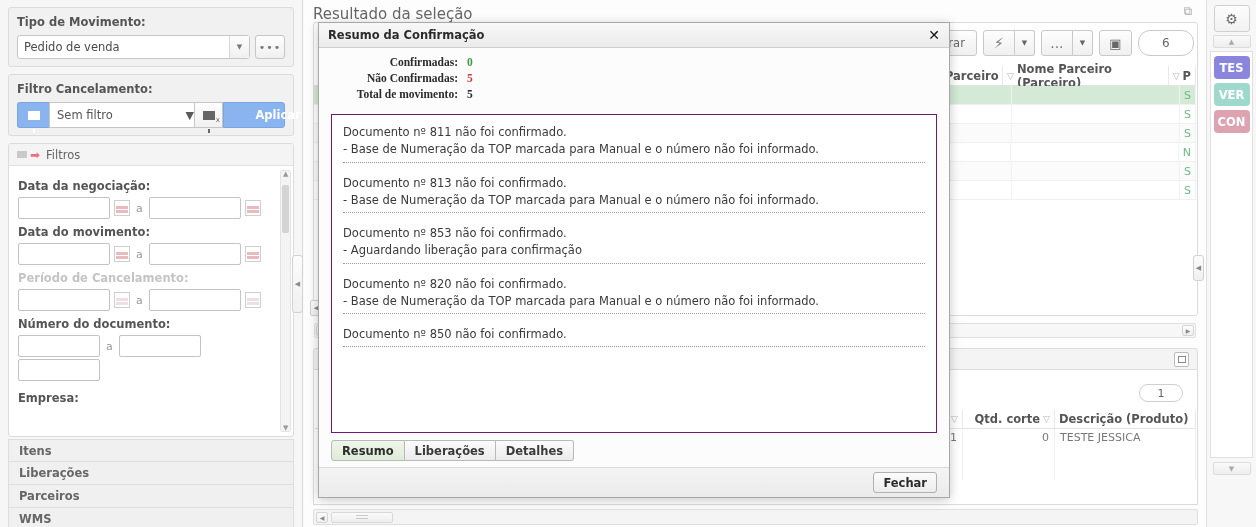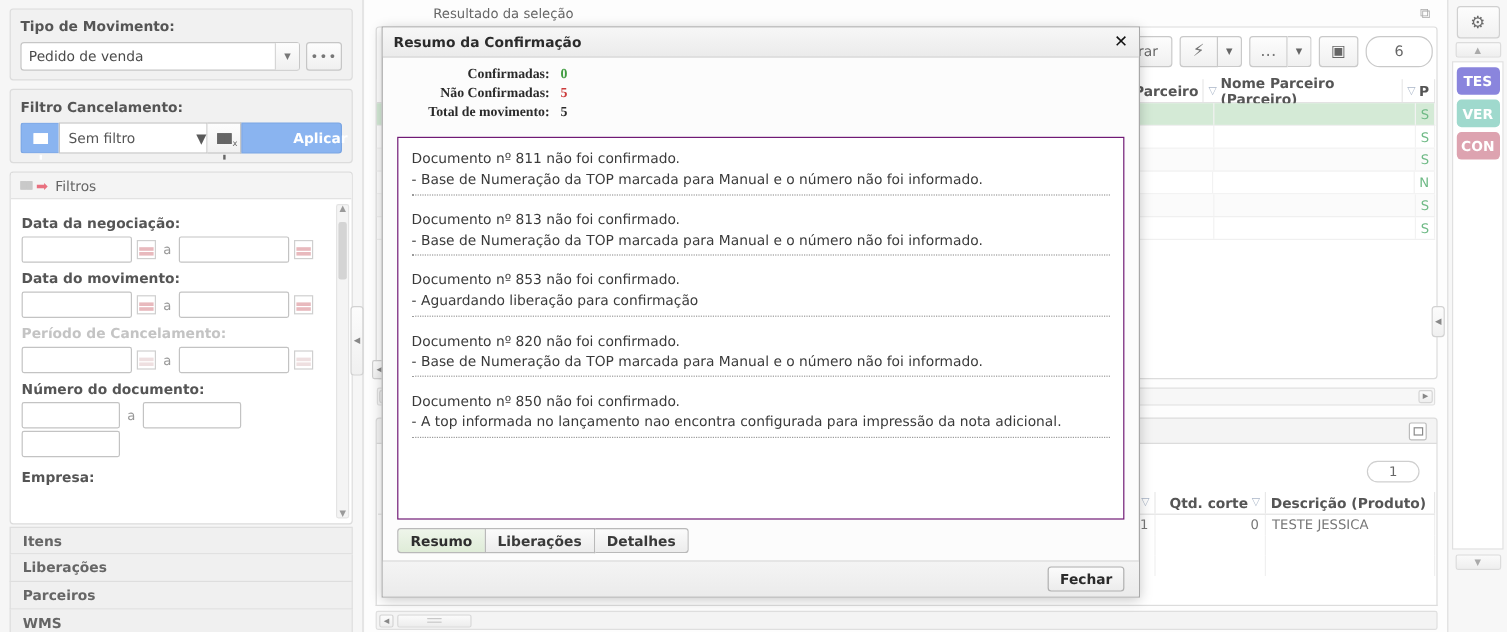--- a/index.html
+++ b/index.html
@@ -56,21 +56,21 @@
     width: 28px; background: linear-gradient(#fdfdfd,#f1f1f1); border: 1px solid #c6c6c6;
     border-left: none; display: flex; align-items: center; justify-content: center;
     position: relative;
   }
   .funnel-dk { width: 0; height: 0; border-left: 6px solid #666; border-right: 6px solid #666;
     border-top: 9px solid #666; position: relative; }
   .funnel-dk:after { content: ""; position: absolute; left: -1px; top: 9px;
     width: 2px; height: 4px; background: #666; }
   .funnel-x { position: absolute; right: 2px; bottom: 3px; font-size: 7px; color: #666; }
   .btn-apply {
-    width: 84px; background: #8ab4f0; border: 1px solid #7aa5e3;
+    width: 62px; background: #8ab4f0; border: 1px solid #7aa5e3;
     border-radius: 0 3px 3px 0; color: #fff; font-weight: bold; font-size: 11.5px;
     display: flex; align-items: center; justify-content: center; padding-left: 48px;
   }
 
   .filtros-box {
     margin: 7px 8px 0; background: #fff; border: 1px solid #dcdcdc; border-radius: 3px;
     height: 294px; position: relative; overflow: hidden;
   }
   .filtros-head {
     height: 22px; background: #f4f4f4; border-bottom: 1px solid #e2e2e2;
@@ -113,21 +113,21 @@
     position: absolute; right: -1px; top: 255px; width: 11px; height: 58px;
     background: linear-gradient(#fcfcfc,#f0f0f0); border: 1px solid #d2d2d2;
     border-radius: 3px; display: flex; align-items: center; justify-content: center;
     font-size: 7px; color: #888;
   }
 
   
   .center {
     position: absolute; left: 304px; top: 0; right: 50px; bottom: 0; background: #fdfdfd;
   }
-  .res-title { padding: 5px 0 0 9px; font-size: 11px; color: #666; margin-left: 48px; }
+  .res-title { padding: 5px 0 0 9px; font-size: 15px; color: #666; }
 
   .panel-border {
     position: absolute; left: 9px; top: 22px; right: 8px; height: 294px;
     border: 1px solid #dcdcdc; border-radius: 3px; background: #fff;
   }
   .toolbar {
     position: absolute; left: 12px; top: 28px; right: 12px; height: 30px;
     display: flex; align-items: center; gap: 6px;
   }
   .tb-btn {
@@ -616,21 +616,20 @@
         <div class="msg-l2">- Aguardando liberação para confirmação</div>
         <div class="msg-div"></div>
       </div>
       <div class="msg-block">
         <div class="msg-l1">Documento nº 820 não foi confirmado.</div>
         <div class="msg-l2">- Base de Numeração da TOP marcada para Manual e o número não foi informado.</div>
         <div class="msg-div"></div>
       </div>
       <div class="msg-block">
         <div class="msg-l1">Documento nº 850 não foi confirmado.</div>
-        <div class="msg-l2">- A top informada no lançamento nao encontra configurada para impressão da nota adicional.</div>
         <div class="msg-div"></div>
       </div>
     </div>
 
     <div class="modal-tabs">
       <div class="mtab active">Resumo</div>
       <div class="mtab">Liberações</div>
       <div class="mtab">Detalhes</div>
     </div>
 

